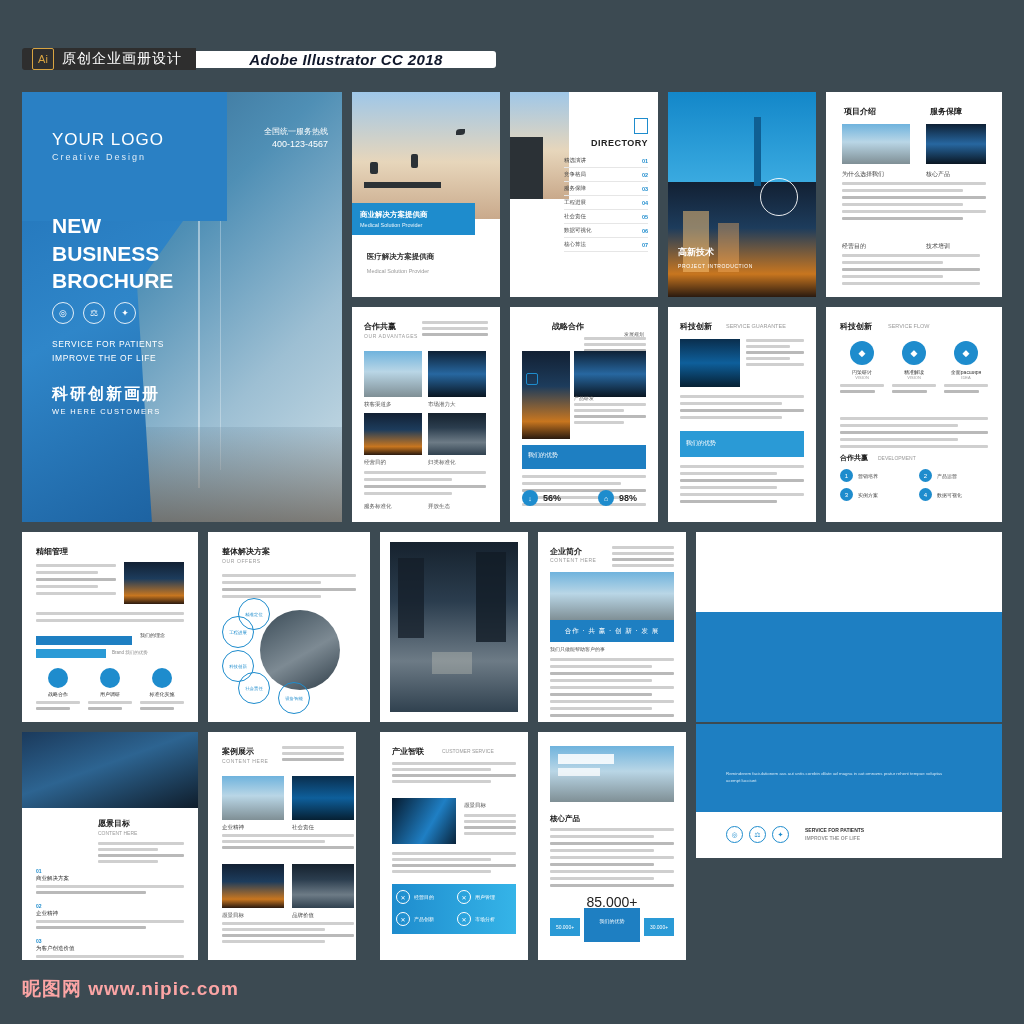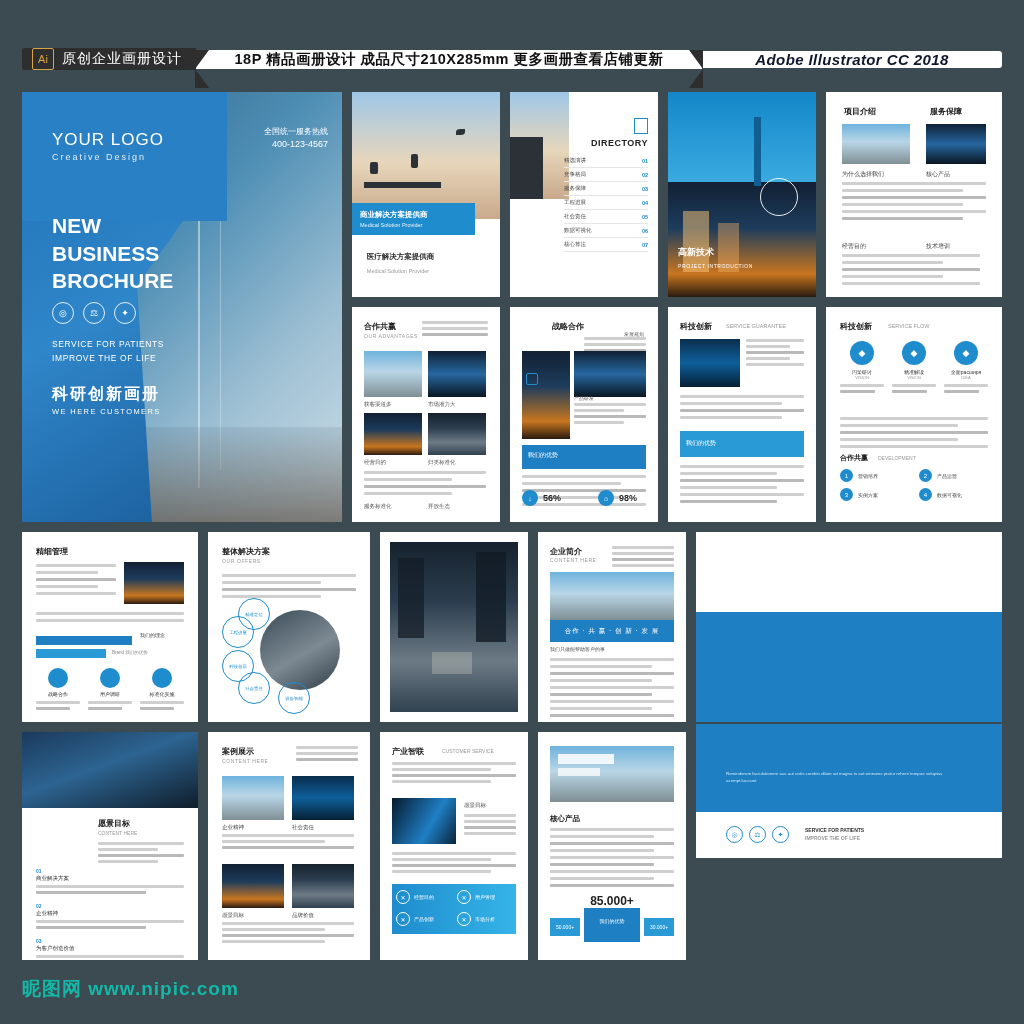--- a/index.html
+++ b/index.html
@@ -59,38 +59,33 @@
   .cover-sub{position:absolute;left:30px;top:245px;color:#fff;font-size:8.5px;line-height:1.7;letter-spacing:.6px;}
   .cover-cn{position:absolute;left:30px;top:292px;color:#fff;font-size:16px;font-weight:bold;letter-spacing:2px;}
   .cover-cn-en{position:absolute;left:30px;top:315px;color:#fff;font-size:7.5px;letter-spacing:1.4px;}
   .circ-ico{width:20px;height:20px;border:1px solid rgba(255,255,255,.85);border-radius:50%;
             display:inline-flex;align-items:center;justify-content:center;color:#fff;font-size:9px;margin-right:9px;}
 
   .badge-blue{background:#1e8ccd;color:#fff;margin-top:8px;}
   .num-circle{width:13px;height:13px;border-radius:50%;background:#1e8ccd;color:#fff;font-size:6px;
               display:flex;align-items:center;justify-content:center;}
 
-  .footer-logo{position:absolute;left:22px;bottom:22px;color:#14b8a6;font-size:19px;font-weight:bold;letter-spacing:1px;}
+  .footer-logo{position:absolute;left:22px;bottom:22px;color:#fca5a5;font-size:19px;font-weight:bold;letter-spacing:1px;}
   .footer-id{position:absolute;right:22px;bottom:22px;background:#f0f0f0;color:#444;font-size:11px;
              padding:5px 10px;border-radius:2px;}
 </style>
 </head>
 <body>
 
 <div class="stage">
 
   <div class="topbar">
     <div class="tb-left">
       <div class="ai-badge">Ai</div>
       <div class="tb-left-text">原创企业画册设计</div>
-    </div>
-    <div class="tb-mid">
-      <div class="tb-notch"></div>
-      <div class="tb-mid-text">18P 精品画册设计  成品尺寸210X285mm  更多画册查看店铺更新</div>
-      <div class="tb-notch2"></div>
     </div>
     <div class="tb-right">
       <div class="tb-right-text">Adobe Illustrator CC 2018</div>
     </div>
   </div>
 
   <div class="canvas">
 
     <div class="page" style="left:0;top:0;width:320px;height:430px;">
       <div class="glassbldg" style="position:absolute;inset:0;"></div>
@@ -502,21 +497,21 @@
             <div class="ln d" style="width:74%;margin-top:3px;"></div>
           </div>
           <div style="margin-bottom: 9px;">
             <div style="font-size:5px;color:#1e8ccd;font-weight:bold;">03</div>
             <div style="font-size:5.5px;color:#333;margin:1px 0 3px;">为客户创造价值</div>
             <div class="ln" style="width:100%;"></div>
           </div>
         </div>
     </div>
 
-    <div class="page" style="left:186px;top:640px;width:162px;height:228px;text-align:center;">
+    <div class="page" style="left:186px;top:640px;width:148px;height:228px;text-align:center;">
       <div style="position:absolute;left:14px;top:14px;font-size:8px;font-weight:bold;color:#222;">案例展示</div>
       <div style="position:absolute;left:14px;top:26px;font-size:5px;color:#9a9a9a;letter-spacing:.6px;">CONTENT HERE</div>
       <div class="cases-head" style="position:absolute;right:12px;top:14px;width:62px;">
           <div class="ln" style="width: 100%; margin-bottom: 3px;"></div>
           <div class="ln" style="width: 100%; margin-bottom: 3px;"></div>
           <div class="ln d" style="width: 100%; margin-bottom: 3px;"></div>
         </div>
       <div class="city-day" style="position:absolute;left:14px;top:44px;width:62px;height:44px;"></div>
       <div class="sat" style="position:absolute;left:84px;top:44px;width:62px;height:44px;"></div>
       <div style="position:absolute;left:14px;top:92px;font-size:5.5px;color:#444;">企业精神</div>
@@ -594,21 +589,21 @@
           <div class="ln" style="width: 84%; margin-bottom: 4px;"></div>
           <div class="ln d" style="width: 100%; margin-bottom: 4px;"></div>
           <div class="ln" style="width: 84%; margin-bottom: 4px;"></div>
           <div class="ln" style="width: 100%; margin-bottom: 4px;"></div>
           <div class="ln d" style="width: 84%; margin-bottom: 4px;"></div>
           <div class="ln" style="width: 100%; margin-bottom: 4px;"></div>
           <div class="ln" style="width: 84%; margin-bottom: 4px;"></div>
           <div class="ln d" style="width: 100%; margin-bottom: 4px;"></div>
         </div>
       <div class="blue" style="position:absolute;left:46px;top:176px;width:56px;height:34px;"></div>
-      <div style="position:absolute;left:46px;top:162px;width:56px;text-align:center;font-size:12px;font-weight:bold;color:#222;">85.000+</div>
+      <div style="position:absolute;left:46px;top:162px;width:56px;text-align:center;font-size:14px;font-weight:normal;color:#222;">85.000+</div>
       <div style="position:absolute;left:46px;top:186px;width:56px;text-align:center;font-size:5px;color:#fff;">我们的优势</div>
       <div class="blue2" style="position:absolute;left:12px;top:186px;width:30px;height:18px;display:flex;align-items:center;justify-content:center;">
         <span style="color:#fff;font-size:5px;">50.000+</span>
       </div>
       <div class="blue2" style="position:absolute;left:106px;top:186px;width:30px;height:18px;display:flex;align-items:center;justify-content:center;">
         <span style="color:#fff;font-size:5px;">30.000+</span>
       </div>
     </div>
 
   </div>

